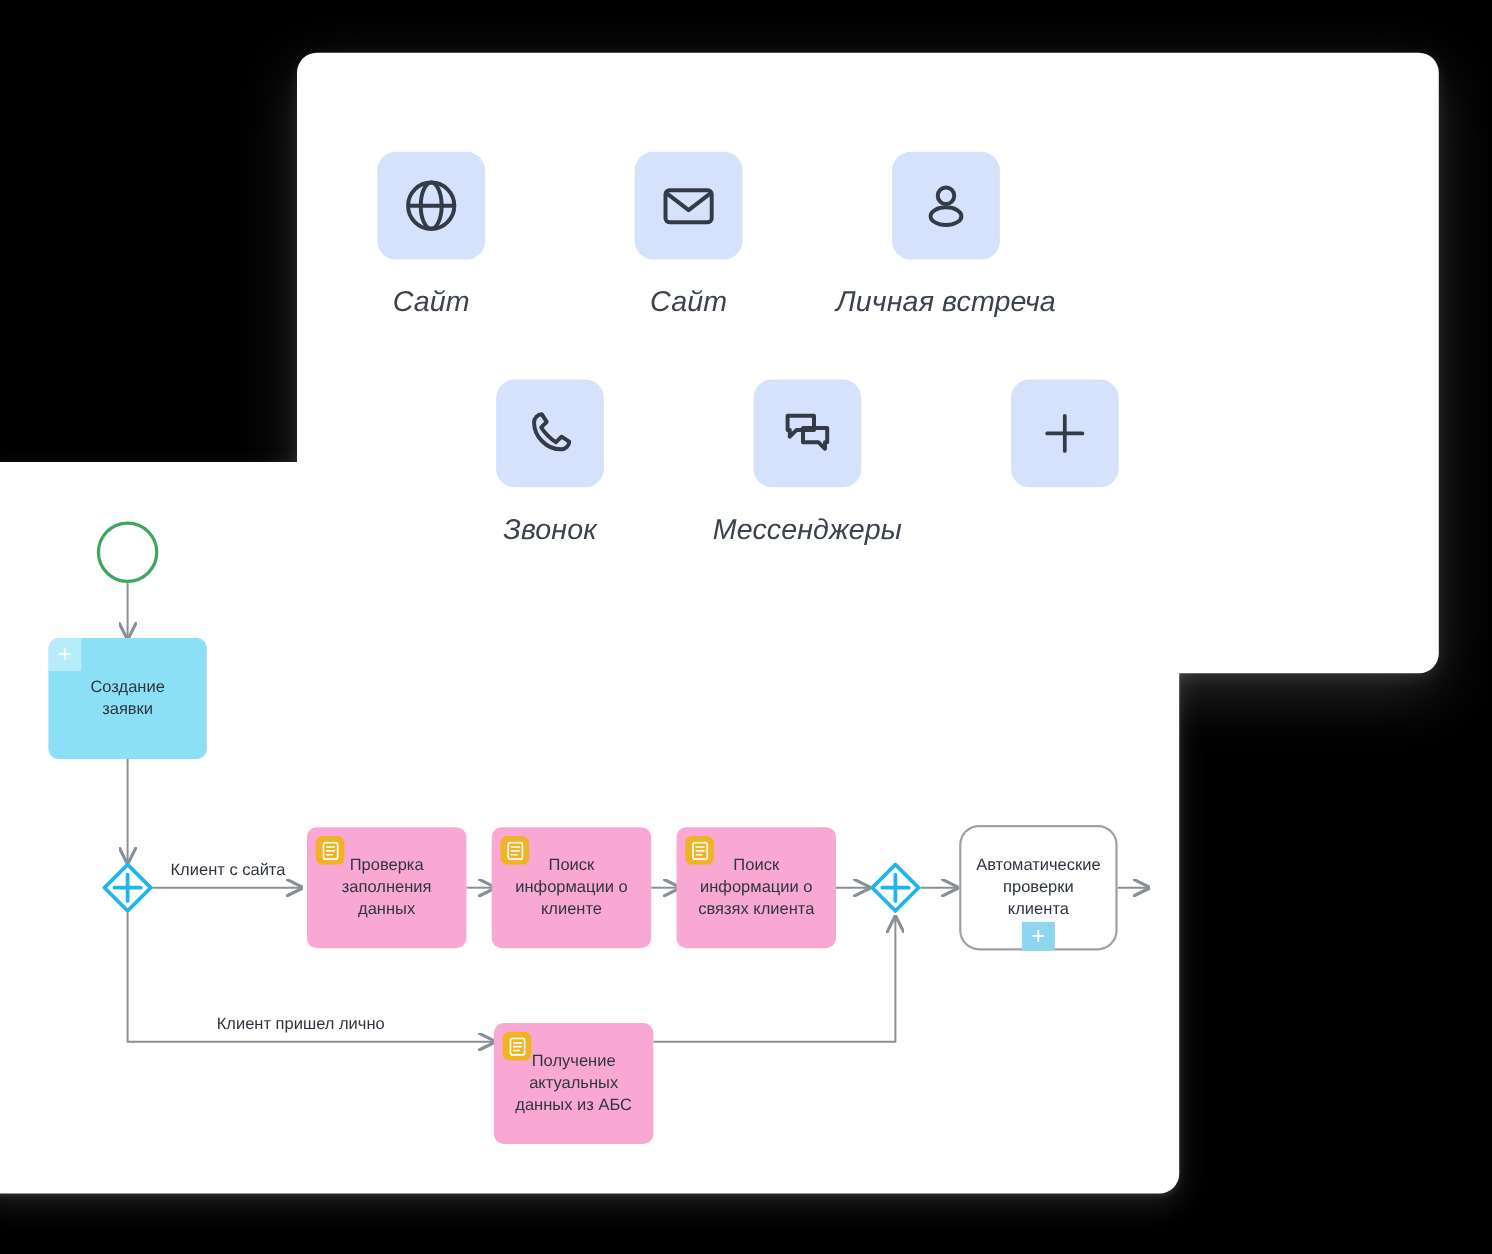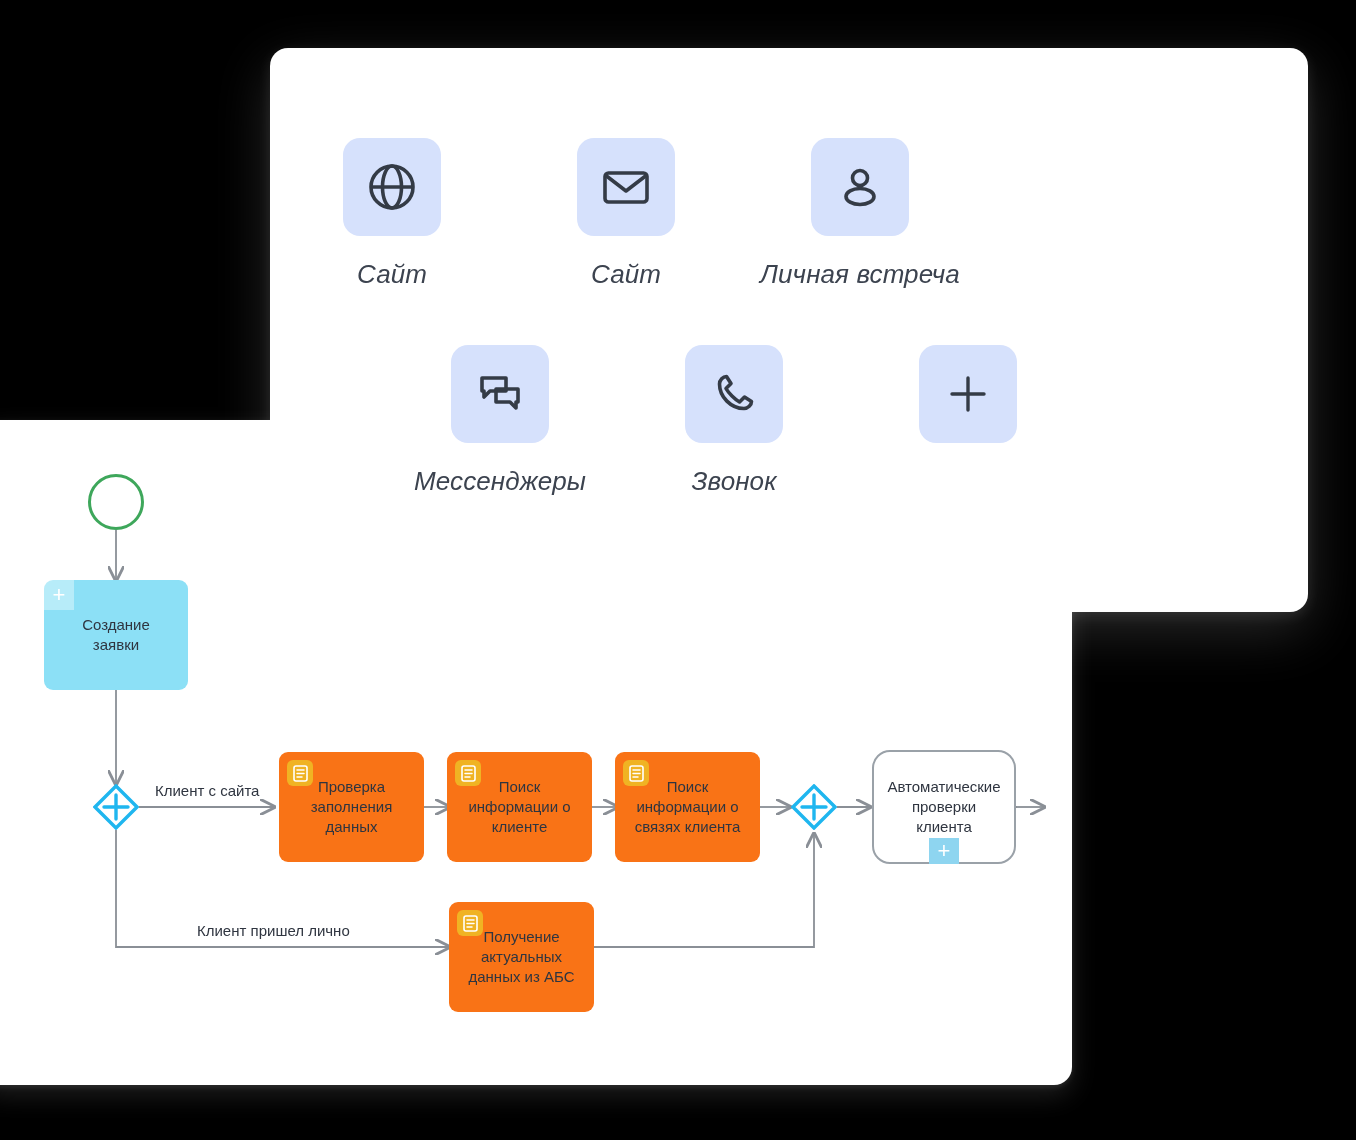--- a/index.html
+++ b/index.html
@@ -73,21 +73,21 @@
     border-radius: 9px;
     display: flex; align-items: center; justify-content: center;
     text-align: center;
     font-size: 15px;
     line-height: 20px;
     color: #2f3540;
     white-space: pre-line;
     padding: 4px 8px;
     cursor: pointer;
   }
-  .task.yellow { background: #f97316; }
+  .task.yellow { background: #f9a8d4; }
   .task.cyan   { background: #8ce0f6; }
   .task.sub {
     background: #ffffff;
     border: 2px solid #9aa1a8;
     border-radius: 18px;
   }
 
   .badge-doc {
     position: absolute; left: 8px; top: 8px;
     width: 26px; height: 26px; border-radius: 6px;
@@ -216,21 +216,21 @@
 
       <div class="node task sub" style="left:890px;top:330px;width:144px;height:114px;">
         <span>Автоматические
 проверки
 клиента</span>
         <span class="badge-plus-cyan">+</span>
       </div>
 
       <div class="flow-label" style="left:215px;top:502px;">Клиент пришел лично</div>
 
-      <div class="node task yellow" style="left:467px;top:482px;width:145px;height:110px;">
+      <div class="node task yellow" style="left:467px;top:510px;width:145px;height:110px;">
         <span class="badge-doc">
           <svg width="15" height="17" viewBox="0 0 15 17">
               <rect x="1" y="1" width="13" height="15" rx="2" fill="none" stroke="#ffffff" stroke-width="1.6"></rect>
               <path d="M4,5 H11 M4,8.5 H11 M4,12 H9" stroke="#ffffff" stroke-width="1.5" stroke-linecap="round"></path>
             </svg>
         </span>
         <span>Получение
 актуальных
 данных из АБС</span>
       </div>
@@ -273,37 +273,37 @@
         </div>
         <div class="src-label">Личная встреча</div>
       </div>
 
     </div>
 
     <div class="src-row" id="row2">
 
       <div class="src-item">
         <div class="src-tile">
+          <svg width="54" height="54" viewBox="0 0 54 54" fill="none" stroke="#343b46" stroke-width="3.6" stroke-linecap="round" stroke-linejoin="round">
+            <path d="M19.5,9.5 C16,9.5 12.5,13 12.5,17 C12.5,30 24,41.5 37,41.5 C41,41.5 44.5,38 44.5,34.5 L37.5,30 L32.5,35 C28,32.5 21.5,26 19,21.5 L24,16.5 Z"></path>
+          </svg>
+        </div>
+        <div class="src-label">Звонок</div>
+      </div>
+
+      <div class="src-item">
+        <div class="src-tile">
           <svg width="54" height="54" viewBox="0 0 54 54" fill="none" stroke="#343b46" stroke-width="3.6" stroke-linejoin="round">
             <path d="M9,11 H33 V24 H17 L11,30 V24 H9 Z"></path>
             <path d="M23,22 H45 V35 H43 V41 L37,35 H23 Z"></path>
           </svg>
         </div>
         <div class="src-label">Мессенджеры</div>
       </div>
 
-      <div class="src-item">
-        <div class="src-tile">
-          <svg width="54" height="54" viewBox="0 0 54 54" fill="none" stroke="#343b46" stroke-width="3.6" stroke-linecap="round" stroke-linejoin="round">
-            <path d="M19.5,9.5 C16,9.5 12.5,13 12.5,17 C12.5,30 24,41.5 37,41.5 C41,41.5 44.5,38 44.5,34.5 L37.5,30 L32.5,35 C28,32.5 21.5,26 19,21.5 L24,16.5 Z"></path>
-          </svg>
-        </div>
-        <div class="src-label">Звонок</div>
-      </div>
-
       <div class="src-item wide">
         <div class="src-tile">
           <svg width="54" height="54" viewBox="0 0 54 54" fill="none" stroke="#343b46" stroke-width="3.4" stroke-linecap="round">
             <line x1="27" y1="11" x2="27" y2="43"></line>
             <line x1="11" y1="27" x2="43" y2="27"></line>
           </svg>
         </div>
       </div>
 
     </div>

